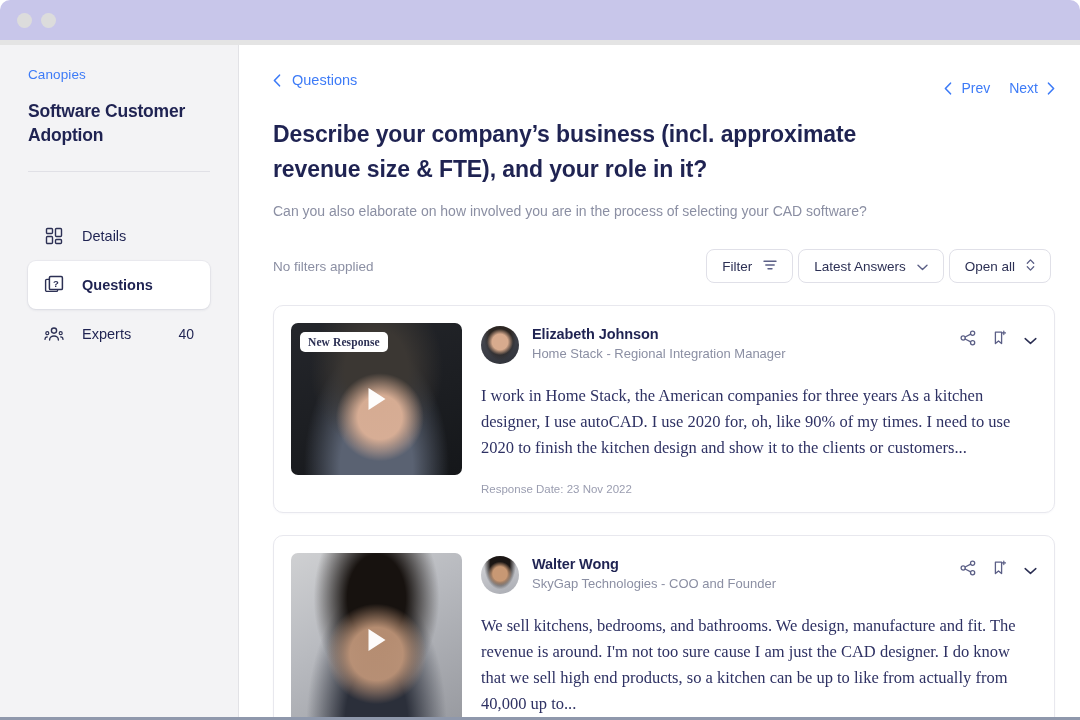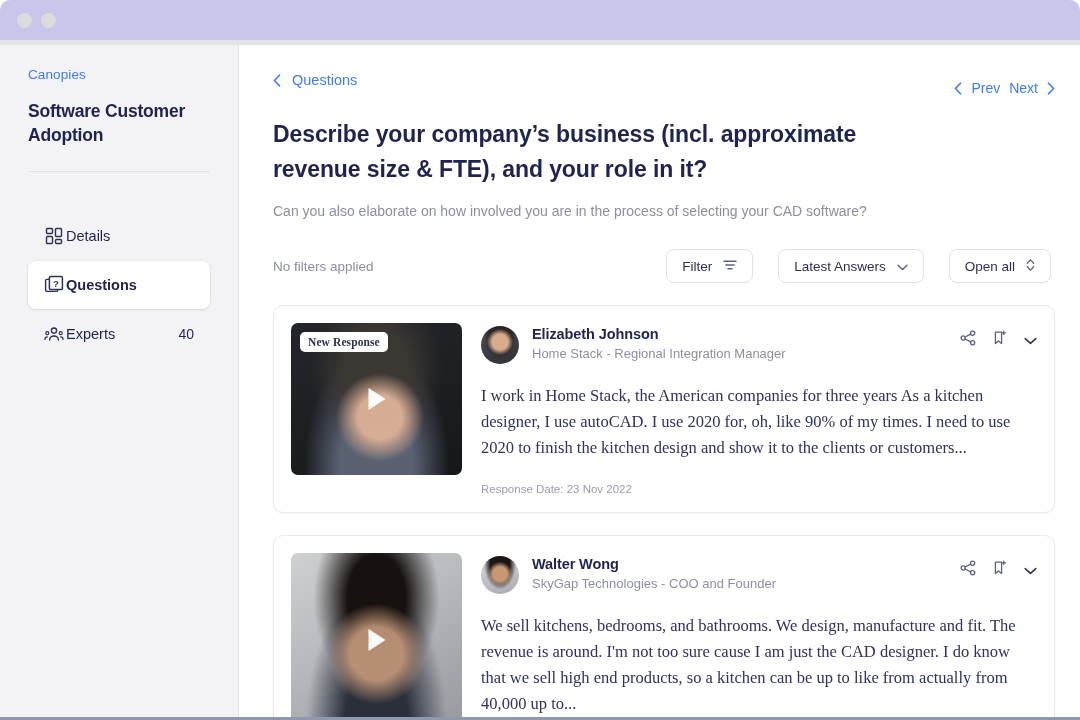--- a/index.html
+++ b/index.html
@@ -90,21 +90,21 @@
     background: #e0e0e6;
     margin: 0 0 40px 0;
   }
   .navlist { display: flex; flex-direction: column; gap: 1px; }
   .navitem {
     display: flex;
     align-items: center;
     height: 48px;
     padding: 0 16px;
     border-radius: 8px;
-    gap: 2px;
+    gap: 18px;
     cursor: pointer;
     color: #1f2352;
   }
   .navitem.active {
     background: #ffffff;
     box-shadow: 0 1px 3px rgba(30,35,80,.10), 0 0 0 1px rgba(30,35,80,.03);
   }
   .navitem .nav-label {
     font-size: 14.5px;
     color: #1f2352;
@@ -134,21 +134,21 @@
     margin-bottom: 24px;
   }
   .back-link {
     display: flex;
     align-items: center;
     gap: 11px;
     color: #3d7bf7;
     font-size: 14.5px;
     cursor: pointer;
   }
-  .pager { display: flex; align-items: flex-start; gap: 9px; margin-top: 16px; }
+  .pager { display: flex; align-items: flex-start; gap: 19px; margin-top: 16px; }
   .pager-btn {
     display: flex; align-items: center; gap: 9px;
     color: #3d7bf7; font-size: 14px; cursor: pointer;
   }
   .chev { display: block; }
 
   .q-title {
     font-size: 23px;
     font-weight: 700;
     color: #1f2352;
@@ -164,21 +164,21 @@
   }
 
   .filterbar {
     display: flex;
     align-items: center;
     justify-content: space-between;
     margin-bottom: 22px;
     padding-right: 4px;
   }
   .nofilters { font-size: 13.5px; color: #8b8fa3; }
-  .ctrlgroup { display: flex; align-items: center; gap: 25px; }
+  .ctrlgroup { display: flex; align-items: center; gap: 5px; }
   .ctrl {
     display: flex;
     align-items: center;
     gap: 11px;
     height: 34px;
     padding: 0 15px;
     border: 1px solid #e0e0e8;
     border-radius: 8px;
     background: #fff;
     font-size: 13.5px;

